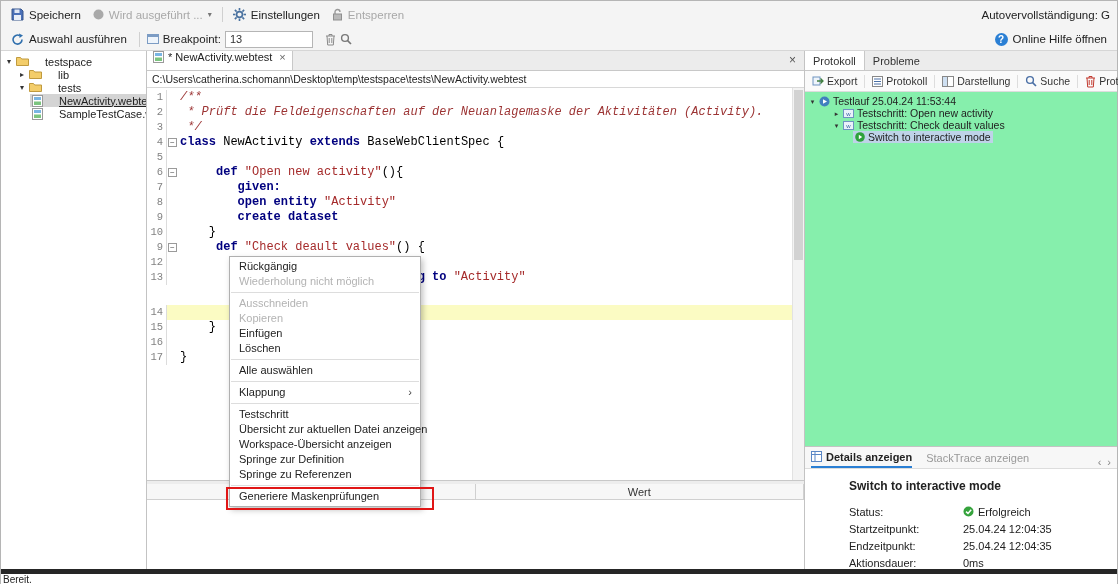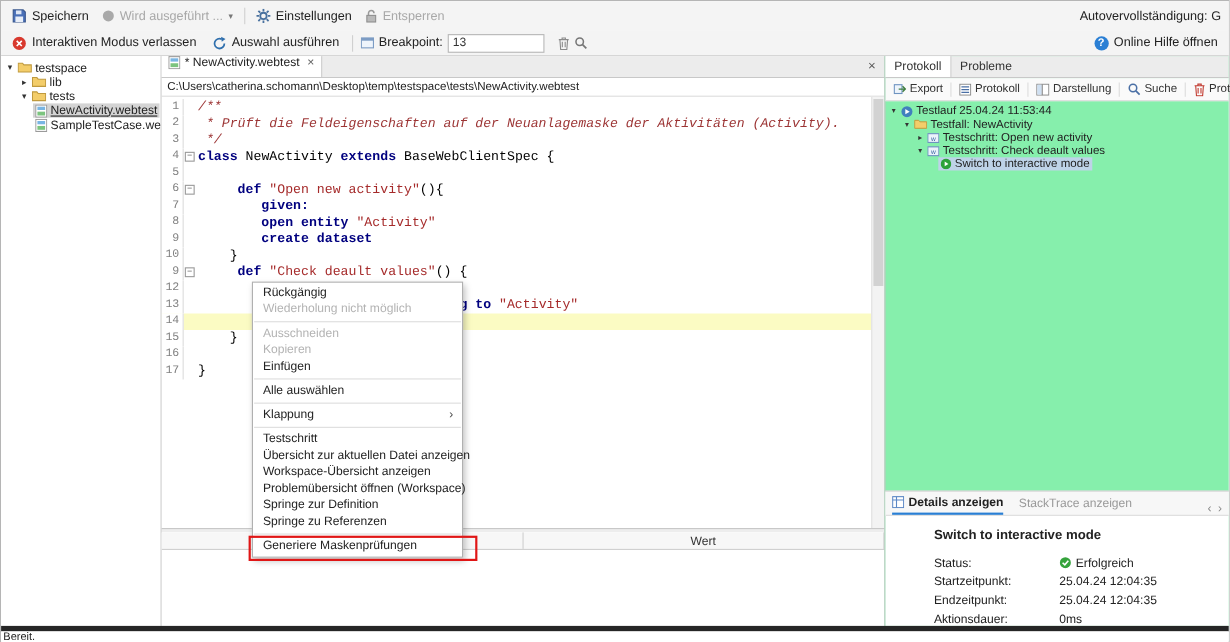--- a/index.html
+++ b/index.html
@@ -19,33 +19,33 @@
   .caret{font-size:8px;color:#777;}
   .tright{font-size:11.5px;color:#222;white-space:nowrap;padding-right:2px;}
   .bp-input{width:88px;height:17px;border:1px solid #b5b5b5;font-size:11px;padding:0 4px;font-family:"Liberation Sans",sans-serif;color:#333;background:#fff;}
   .help-ic{width:13px;height:13px;border-radius:50%;background:#2a7fd4;color:#fff;font-size:10px;font-weight:bold;line-height:13px;text-align:center;display:inline-block;}
   
   #main{position:absolute;left:0;top:50px;right:0;height:518px;background:#fff;}
   
   #file-tree{position:absolute;left:0;top:0;width:146px;height:100%;border-right:1px solid #c3c3c3;background:#fff;padding-top:4px;overflow:hidden;}
   .trow{display:flex;align-items:center;height:13px;font-size:11px;white-space:nowrap;}
   .arr{width:10px;font-size:8px;color:#333;text-align:center;flex:none;line-height:10px;}
-  .grp{display:flex;align-items:center;gap:3px;padding:0 2px;height:13px;}
+  .grp{display:flex;align-items:center;gap:16px;padding:0 2px;height:13px;}
   .grp.sel{background:#d4d4d4;text-decoration:underline;}
   
   #editor-pane{position:absolute;left:146px;top:0;width:657px;height:100%;}
   #editor-tabbar{position:absolute;left:0;top:0;right:0;height:20px;background:#ececec;border-bottom:1px solid #c8c8c8;display:flex;align-items:stretch;}
   .etab{display:flex;align-items:flex-start;gap:4px;padding:0 6px;background:#fff;border-right:1px solid #c8c8c8;font-size:11px;}
   .tclose{color:#666;font-size:11px;margin-left:3px;}
   .tabbar-close{margin-left:auto;color:#555;padding:2px 8px 0 8px;font-size:12px;}
   #editor-path{position:absolute;left:0;top:20px;right:0;height:17px;background:#fff;border-bottom:1px solid #d8d8d8;font-size:10.5px;color:#222;line-height:16px;padding-left:5px;white-space:nowrap;overflow:hidden;}
   #code-area{position:absolute;left:0;top:37px;right:0;height:392px;background:#fff;overflow:hidden;}
   #code-lines{position:absolute;left:0;top:2px;right:12px;}
   .cline{display:flex;height:15px;line-height:15px;font-family:"Liberation Mono","DejaVu Sans Mono",monospace;font-size:12px;}
-  .cline.hl{background:#fbfbc3;}
+  .cline.hl{background:#fbfbc3;margin-top:20px;}
   .lnum{width:20px;flex:none;text-align:right;padding-right:3px;color:#828282;background:#fff;border-right:1px solid #dcdcdc;font-size:10.5px;}
   .lfold{width:11px;flex:none;display:flex;align-items:center;justify-content:center;}
   .foldbox{width:9px;height:9px;border:1px solid #9a9a9a;background:#fff;font-size:8px;line-height:7px;text-align:center;color:#555;}
   .ctext{flex:1;white-space:pre;padding-left:2px;}
   .tok-c{color:#9c3434;font-style:italic;}
   .tok-k{color:#00007f;font-weight:bold;}
   .tok-s{color:#a52a2a;}
   .tok-p{color:#000;}
   #editor-vscroll{position:absolute;right:0;top:0;width:12px;height:100%;background:#f3f3f3;border-left:1px solid #e2e2e2;}
   #editor-vscroll .thumb{position:absolute;left:1px;right:1px;top:2px;height:170px;background:#d2d2d2;}
@@ -138,29 +138,20 @@
             <rect x="1.5" y="6" width="8" height="6" fill="#b9b9b9" stroke="#8f8f8f"></rect>
           </svg>
         </span>
       <span>Entsperren</span>
     </div>
     <div class="spacer"></div>
     <div class="tright">Autovervollständigung: G</div>
   </div>
 
   <div id="toolbar-run">
-    <div class="tbtn">
-      <span class="ic">
-          <svg width="13" height="13">
-            <circle cx="6.5" cy="6.5" r="6" fill="#d8392e"></circle>
-            <path d="M4.2 4.2 l4.6 4.6 M8.8 4.2 l-4.6 4.6" stroke="#fff" stroke-width="1.5"></path>
-          </svg>
-        </span>
-      <span>Interaktiven Modus verlassen</span>
-    </div>
     <div class="tbtn">
       <span class="ic">
           <svg width="13" height="13" viewBox="0 0 13 13">
             <path d="M11 6.5 A4.5 4.5 0 1 1 8.6 2.6" fill="none" stroke="#2f6fad" stroke-width="1.6"></path>
             <path d="M8 0.5 L12 2.4 L8.6 4.9 Z" fill="#2f6fad"></path>
           </svg>
         </span>
       <span>Auswahl ausführen</span>
     </div>
     <div class="vsep"></div>
@@ -441,31 +432,20 @@
           <span class="lgrp">
               <span class="ic">
                 <svg width="11" height="11">
                   <circle cx="5.5" cy="5.5" r="5" fill="#4180be"></circle>
                   <path d="M4 3.2 L8 5.5 L4 7.8 Z" fill="#fff"></path>
                 </svg>
               </span>
               <span>Testlauf 25.04.24 11:53:44</span>
             </span>
         </div>
-        <div class="lrow" style="padding-left:15px">
-          <span class="arr">▾</span>
-          <span class="lgrp">
-              <span class="ic">
-                <svg width="12" height="10" viewBox="0 0 13 11">
-                  <path d="M0.5 1.5 h4 l1.2 1.5 h6.8 v6.5 h-12 z" fill="#f3cd6a" stroke="#c09a3e"></path>
-                </svg>
-              </span>
-              <span>Testfall: NewActivity</span>
-            </span>
-        </div>
         <div class="lrow" style="padding-left:27px">
           <span class="arr">▸</span>
           <span class="lgrp">
               <span class="ic">
                 <svg width="11" height="11">
                   <rect x="0.5" y="1.5" width="10" height="8" fill="#eaf2fb" stroke="#6e93c0"></rect>
                   <text x="5.5" y="8" font-size="6" text-anchor="middle" fill="#3a66a0">w</text>
                 </svg>
               </span>
               <span>Testschritt: Open new activity</span>
@@ -557,41 +537,41 @@
       <div class="msep"></div>
       <div class="mitem mdis">
         <span class="mlabel">Ausschneiden</span>
       </div>
       <div class="mitem mdis">
         <span class="mlabel">Kopieren</span>
       </div>
       <div class="mitem">
         <span class="mlabel">Einfügen</span>
       </div>
+      <div class="mitem">
+        <span class="mlabel">Löschen</span>
+      </div>
       <div class="msep"></div>
       <div class="mitem">
         <span class="mlabel">Alle auswählen</span>
       </div>
       <div class="msep"></div>
       <div class="mitem">
         <span class="mlabel">Klappung</span>
         <span class="msub">›</span>
       </div>
       <div class="msep"></div>
       <div class="mitem">
         <span class="mlabel">Testschritt</span>
       </div>
       <div class="mitem">
         <span class="mlabel">Übersicht zur aktuellen Datei anzeigen</span>
       </div>
       <div class="mitem">
         <span class="mlabel">Workspace-Übersicht anzeigen</span>
-      </div>
-      <div class="mitem">
-        <span class="mlabel">Problemübersicht öffnen (Workspace)</span>
       </div>
       <div class="mitem">
         <span class="mlabel">Springe zur Definition</span>
       </div>
       <div class="mitem">
         <span class="mlabel">Springe zu Referenzen</span>
       </div>
       <div class="msep"></div>
       <div class="mitem mann">
         <span class="mlabel">Generiere Maskenprüfungen</span>

